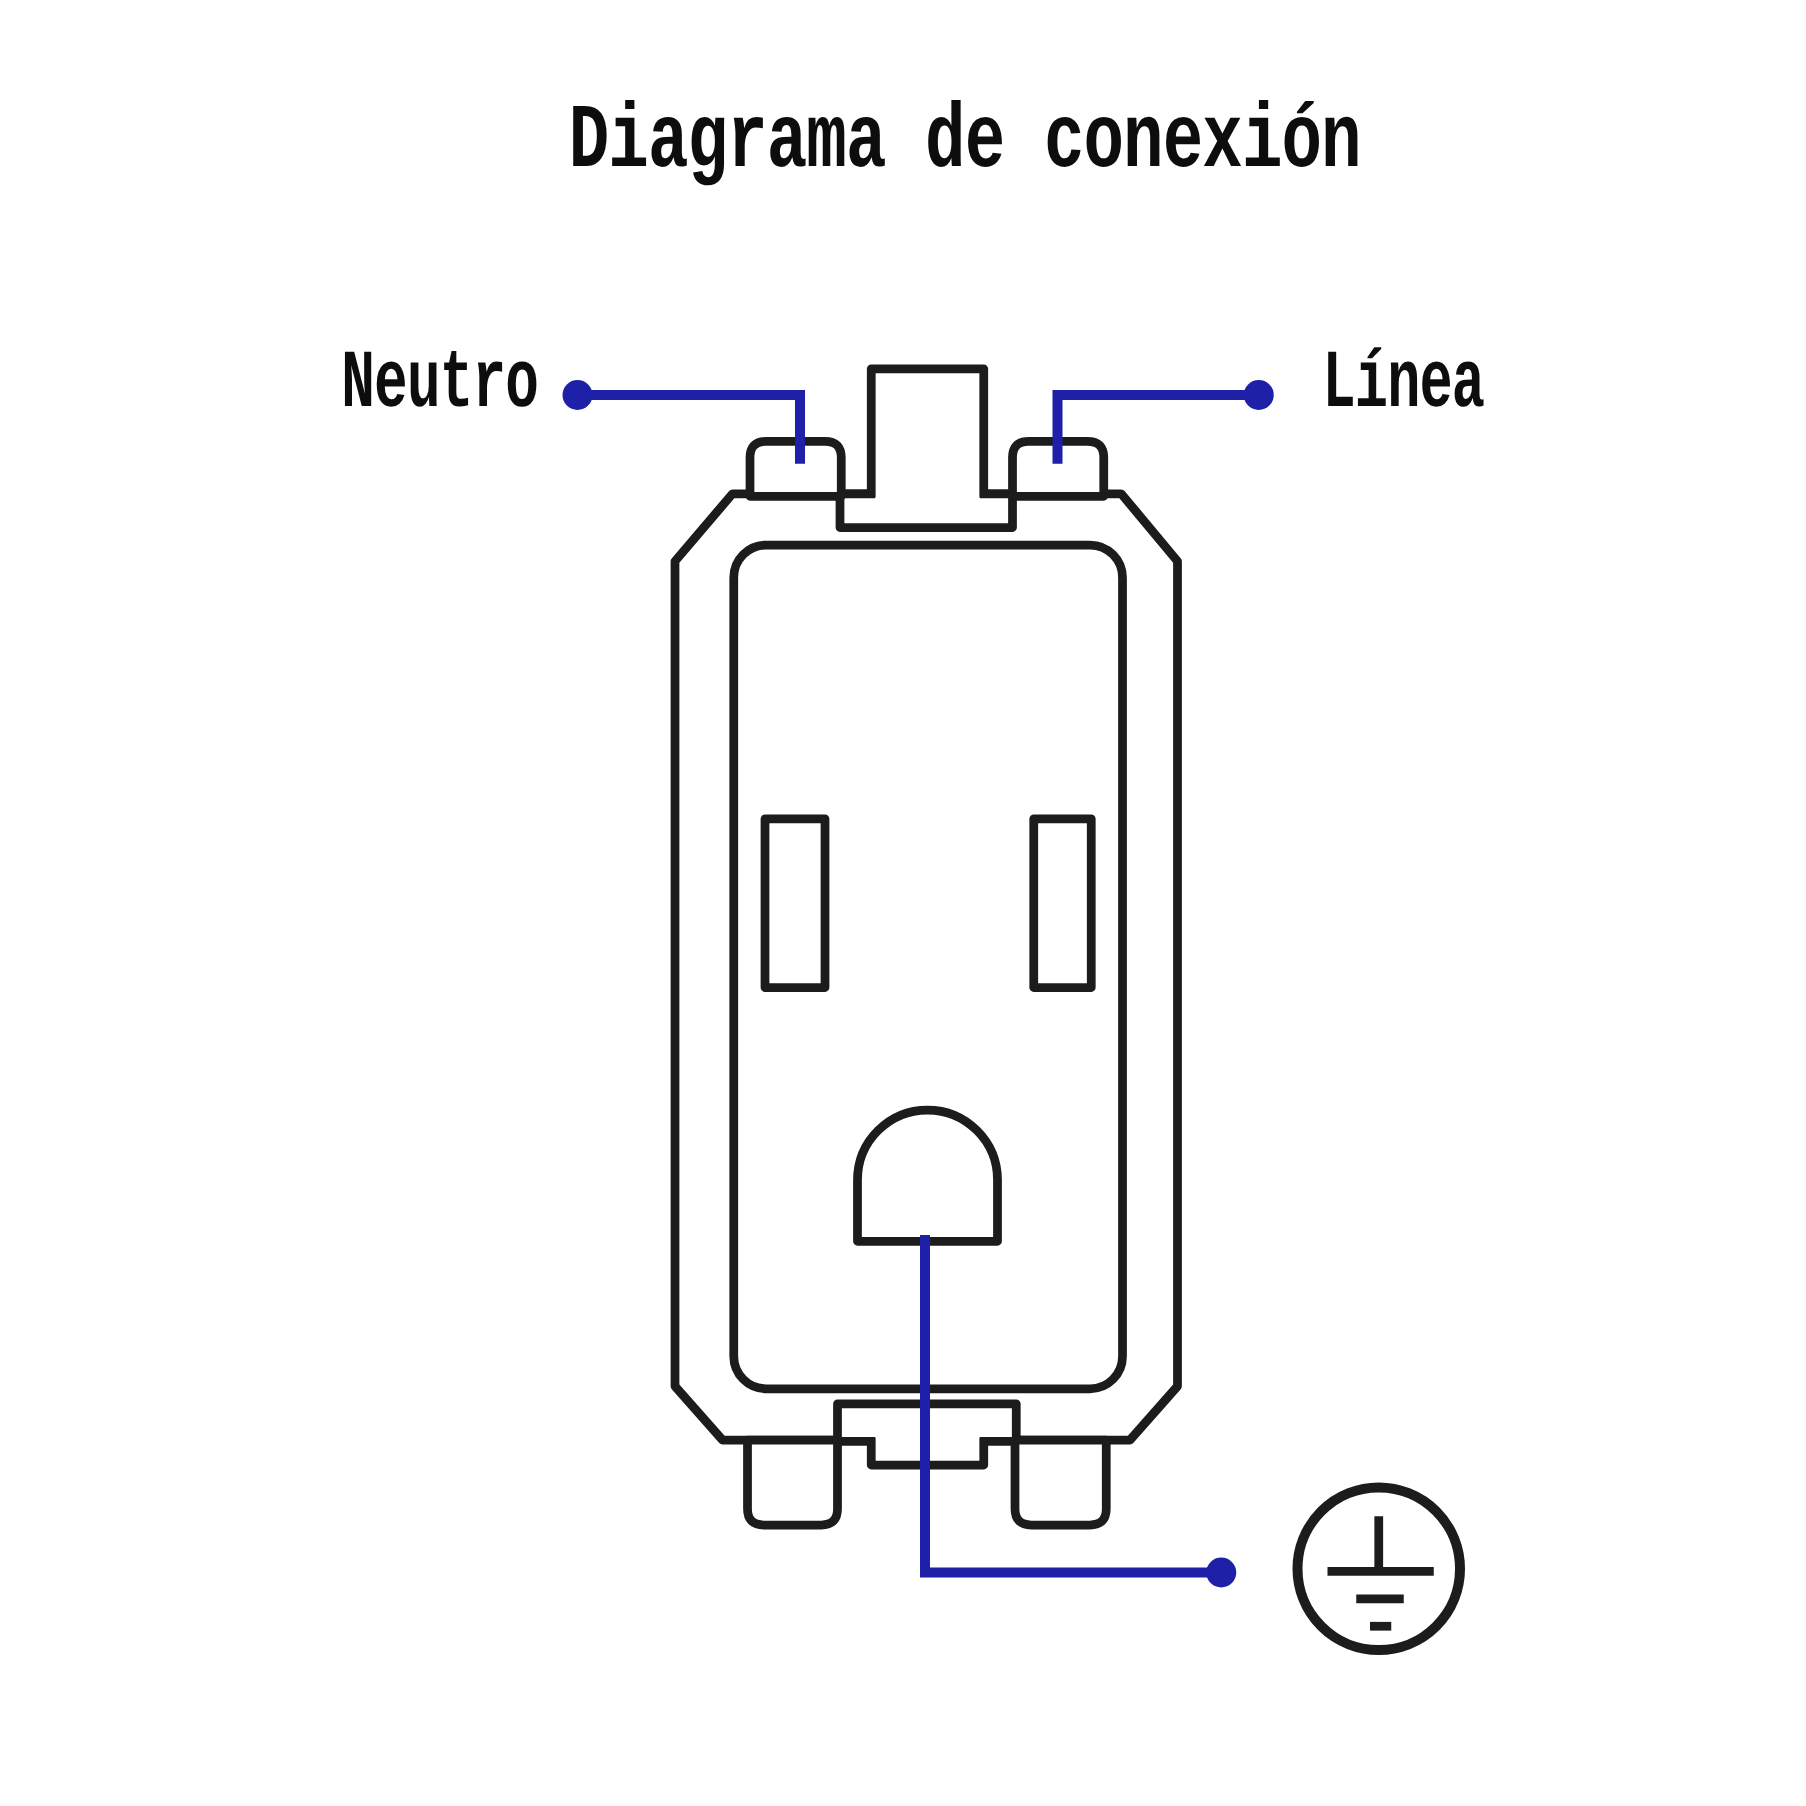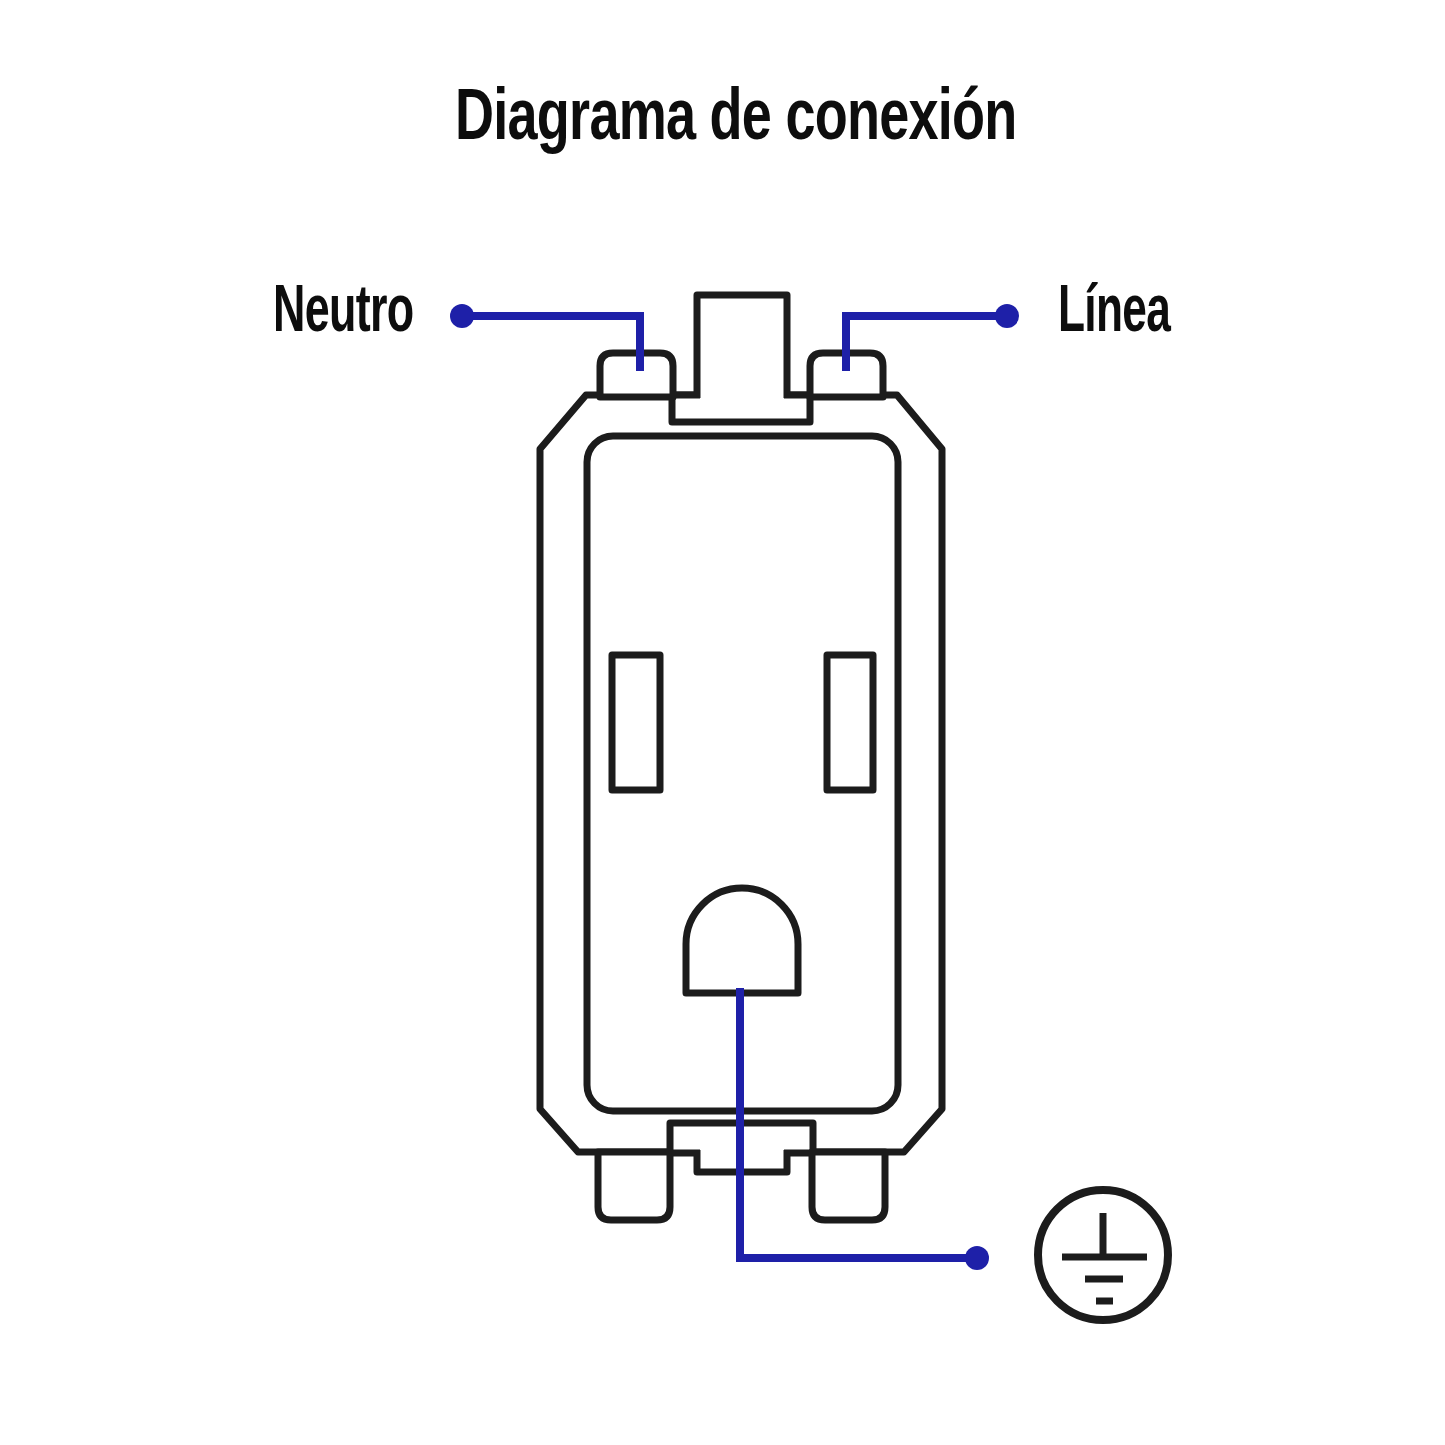--- a/index.html
+++ b/index.html
@@ -4,21 +4,21 @@
 <style>
   :root{
     --wire:#1e20a8;
     --outline:#1c1c1c;
     --bg:#ffffff;
     --text:#0d0d0d;
   }
   html,body{margin:0;padding:0;background:var(--bg);}
   .stage{
     position:relative;width:1322px;height:1445px;background:var(--bg);
-    font-family:Liberation Sans, sans-serif;overflow:hidden;
+    font-family:Liberation Mono, monospace;overflow:hidden;
   }
   .title{
     position:absolute;top:77px;left:455px;
     font-size:73px;font-weight:bold;line-height:1;color:var(--text);
     white-space:nowrap;transform:scaleX(0.74);transform-origin:left top;
     letter-spacing:-1px;
   }
   .wire-label{
     position:absolute;top:275px;
     font-size:66px;font-weight:bold;line-height:1;color:var(--text);

